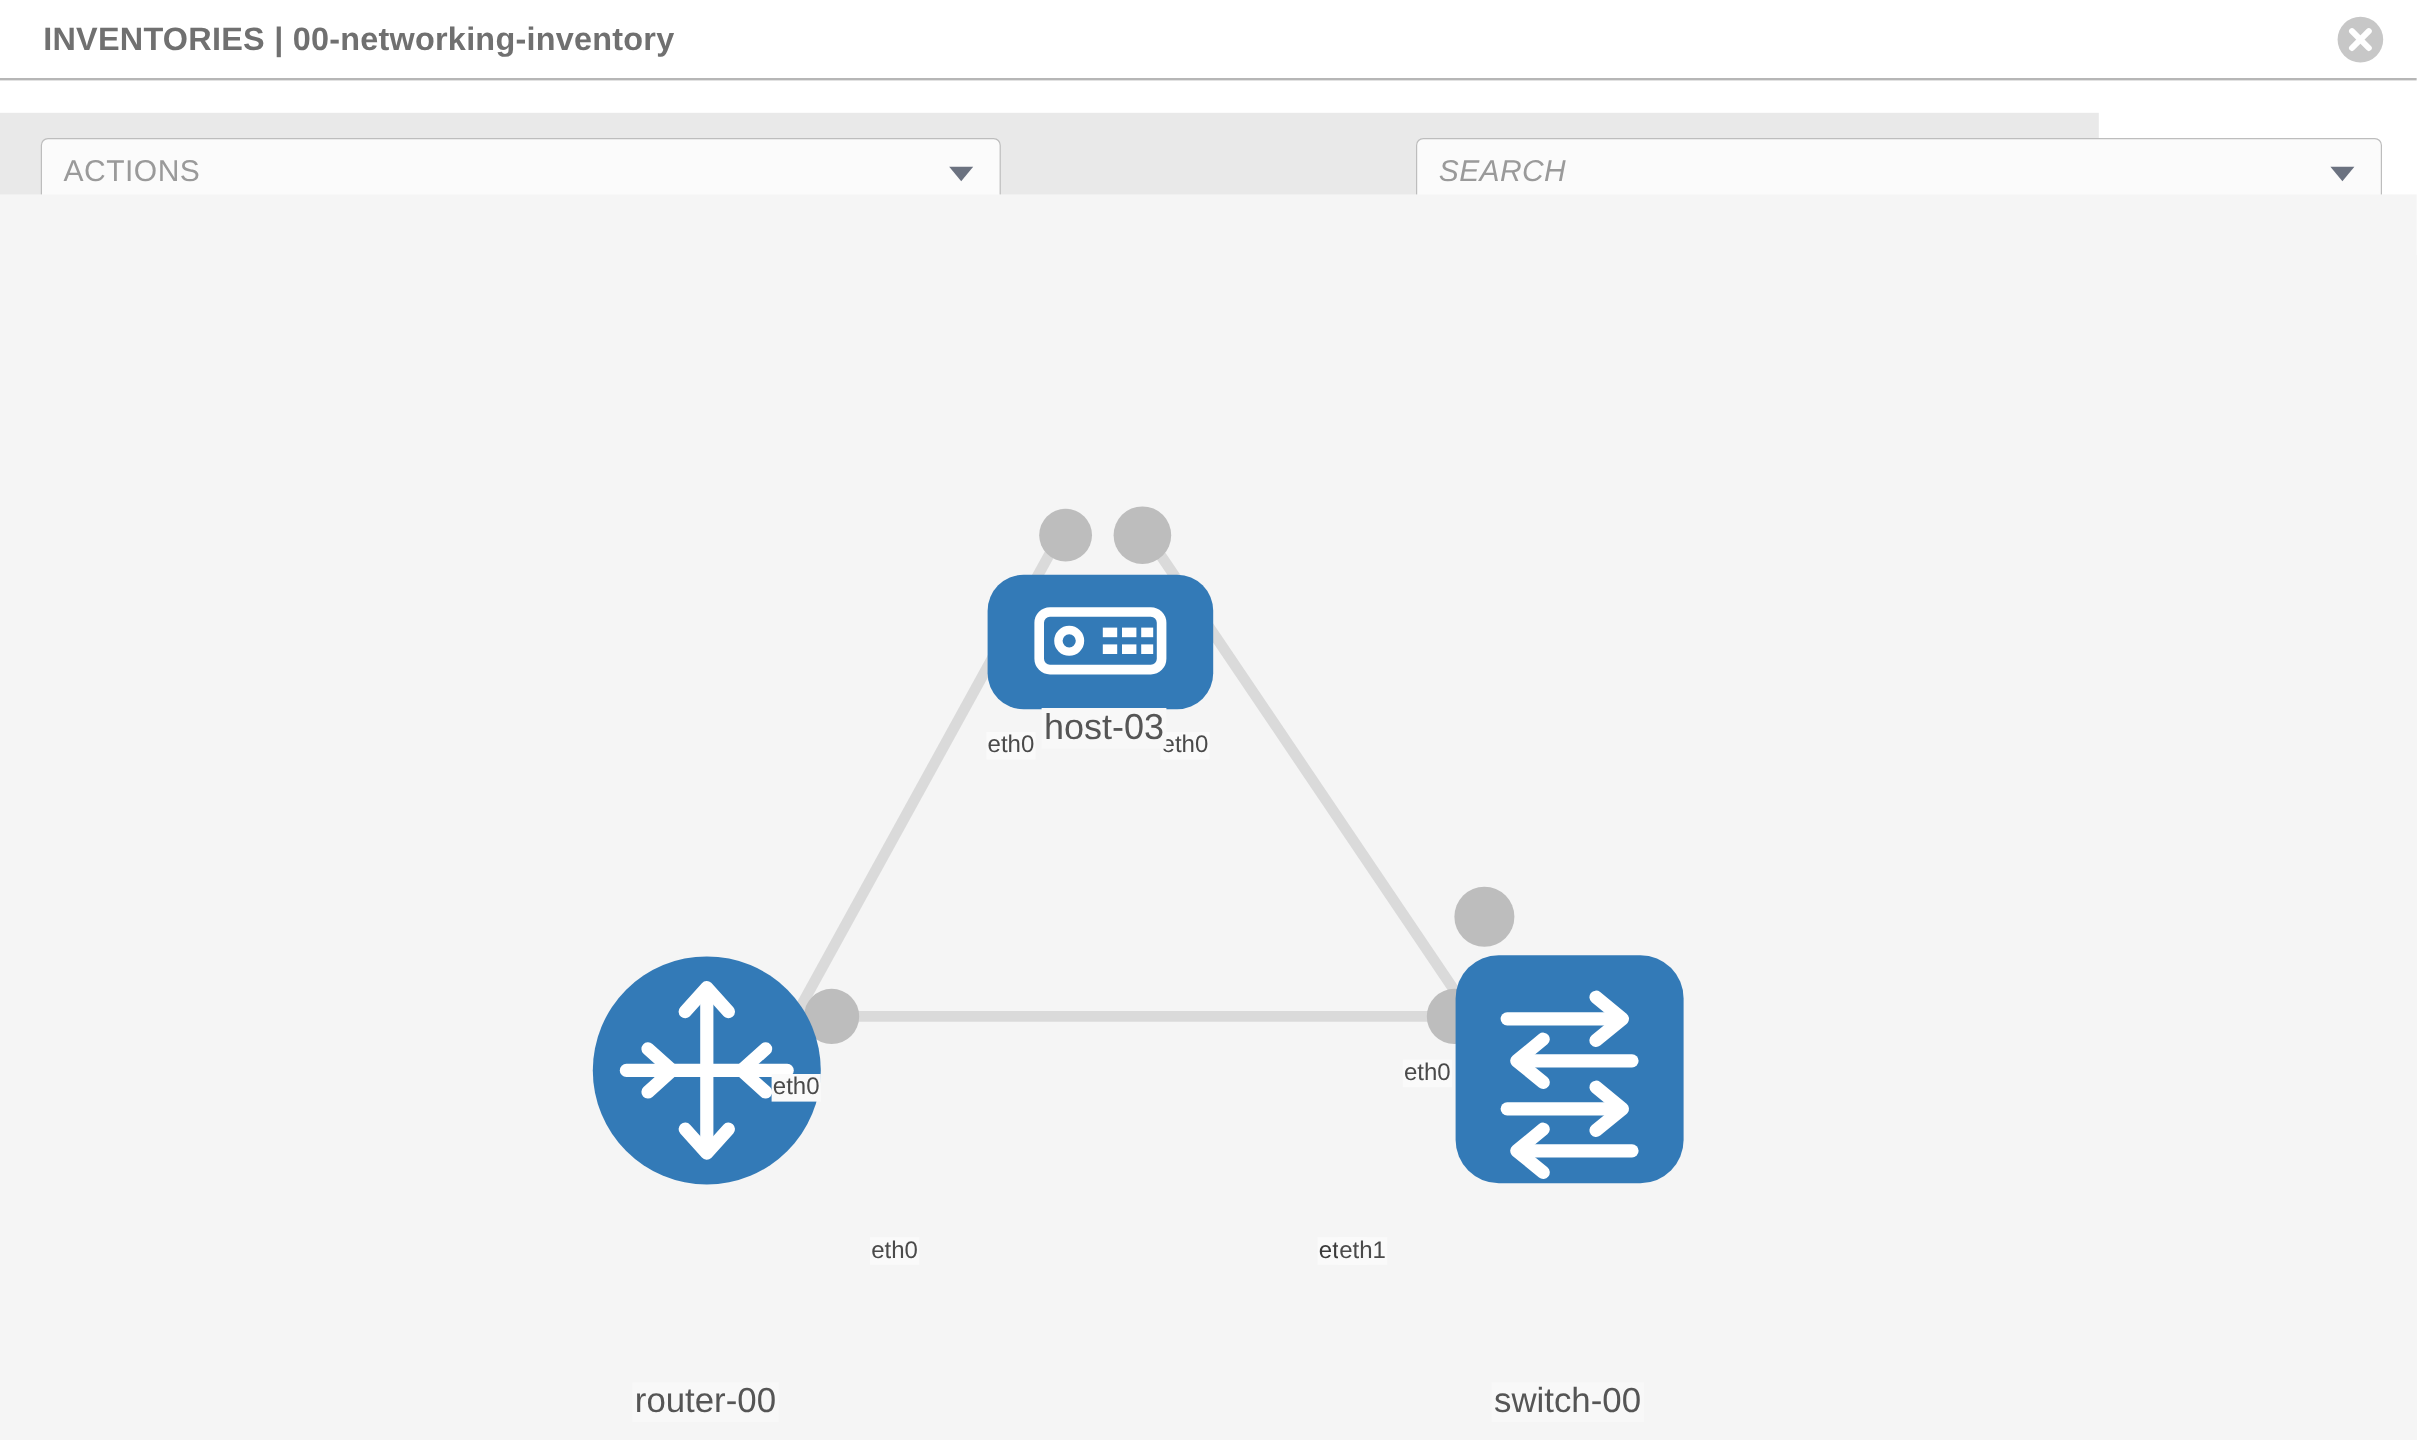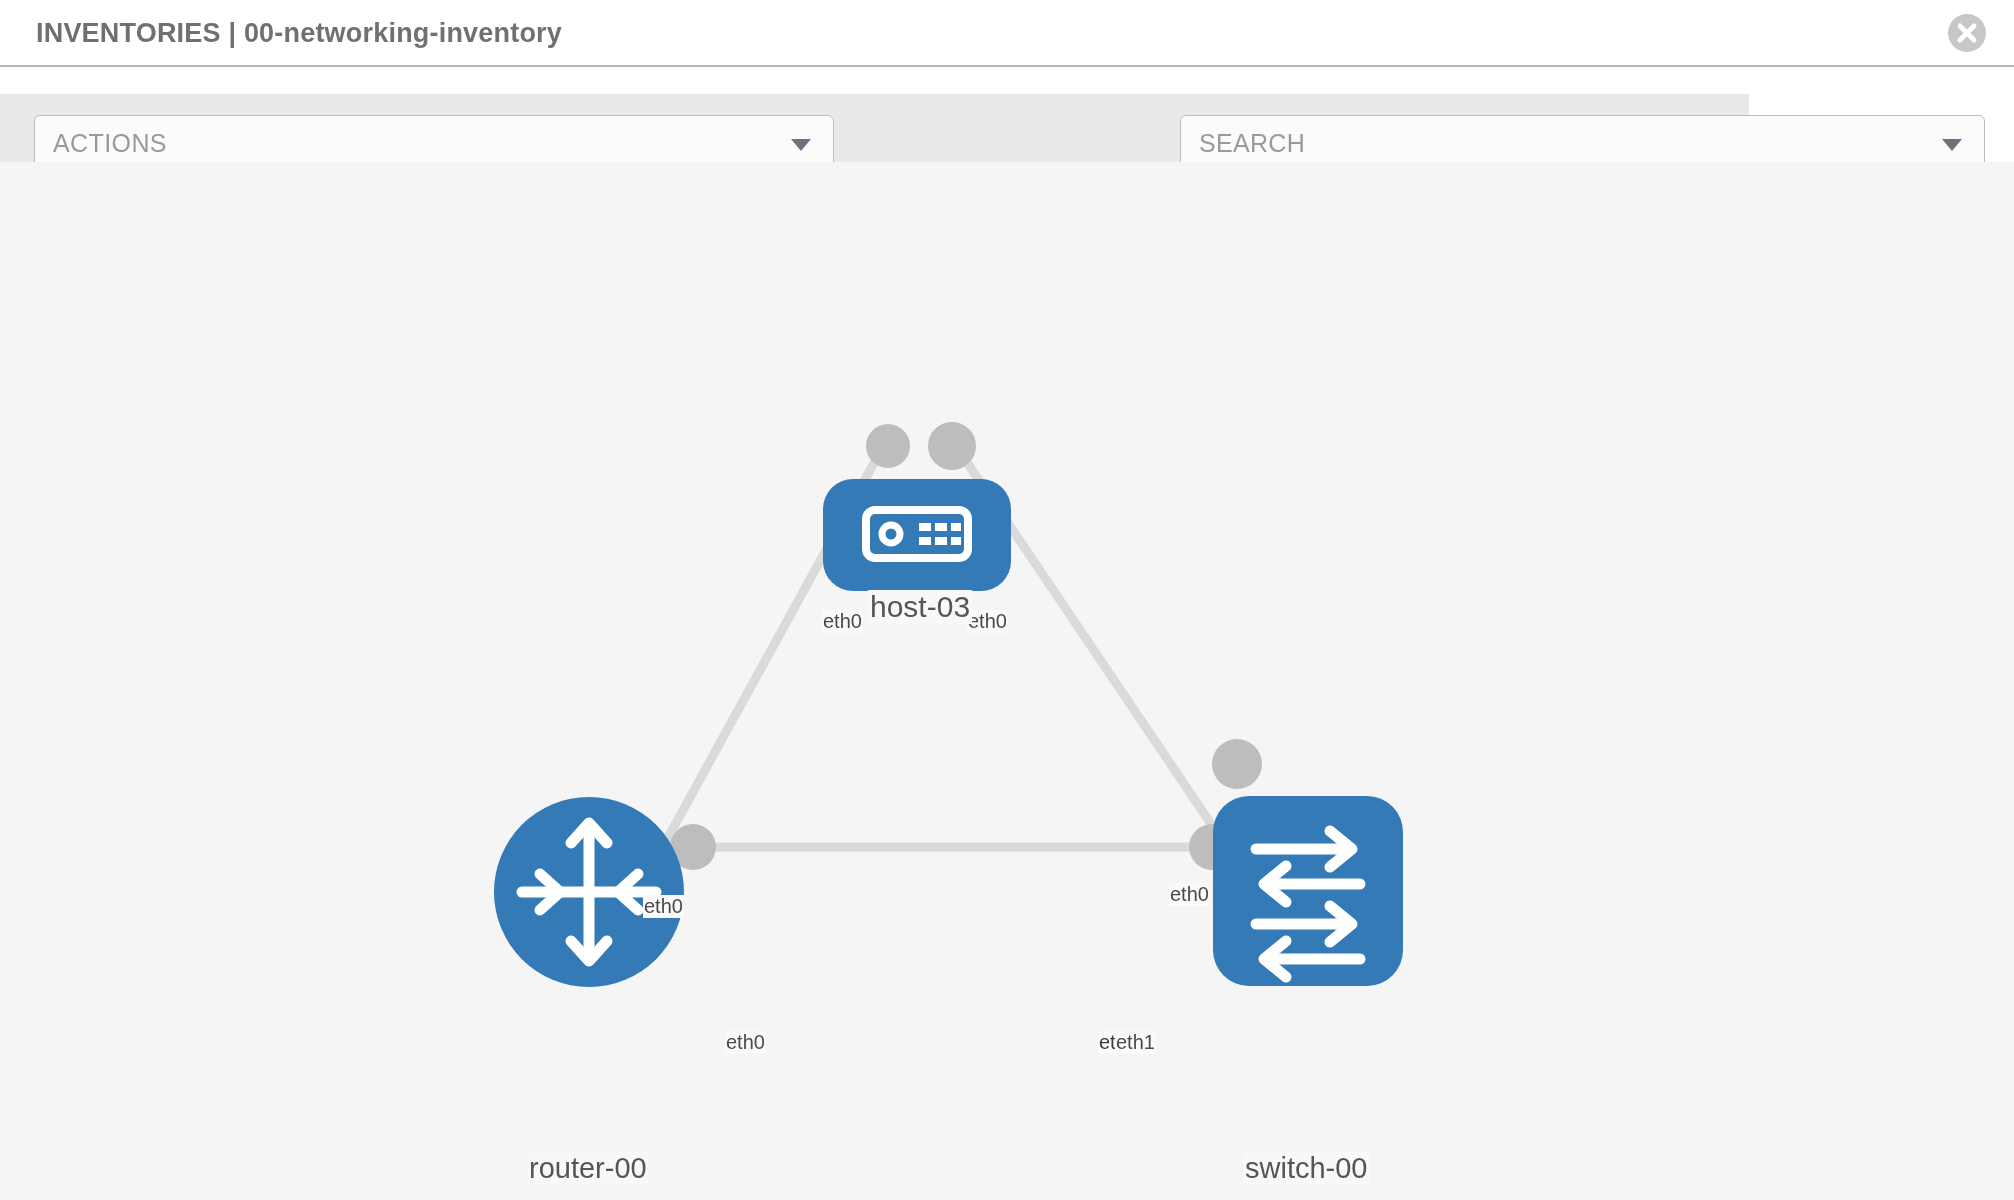--- a/index.html
+++ b/index.html
@@ -105,20 +105,21 @@
     position: absolute;
     left: 1180px;
     top: 21px;
     width: 805px;
     height: 55px;
     background: #fbfbfb;
     border: 1px solid #bdbdbd;
     border-radius: 6px;
     box-sizing: border-box;
     cursor: text;
+    font-style: italic;
   }
   .search-label {
     position: absolute;
     left: 18px;
     top: 13px;
     font-size: 25px;
     color: #9a9a9a;
     letter-spacing: .3px;
   }
 

